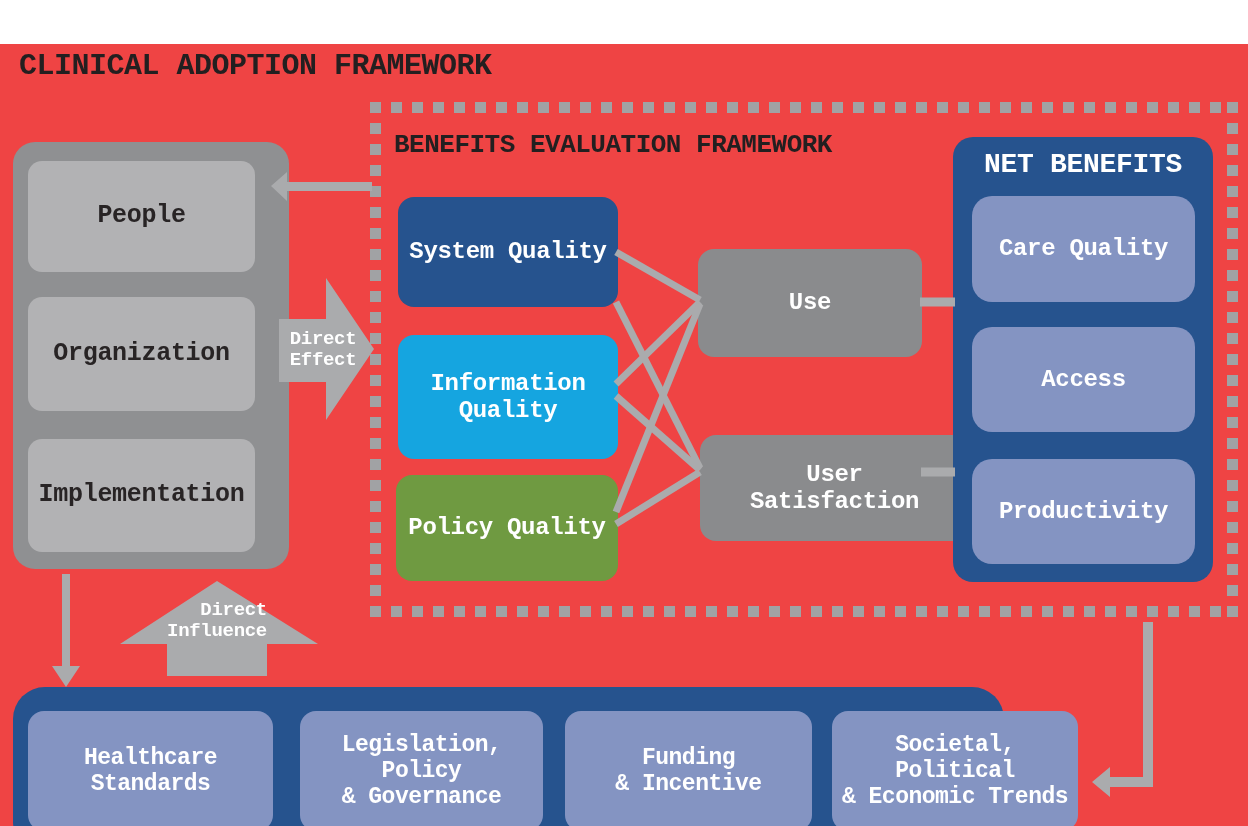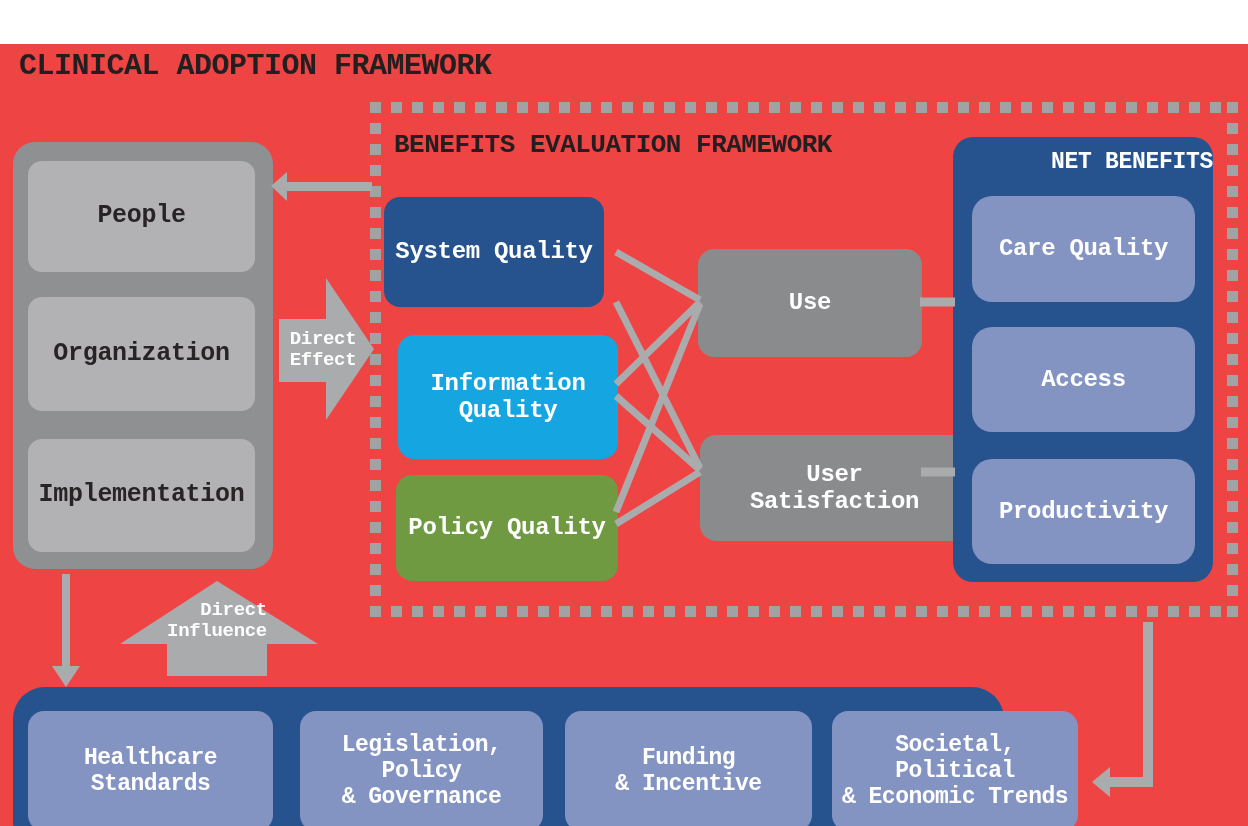--- a/index.html
+++ b/index.html
@@ -18,55 +18,55 @@
     position:absolute;left:19px;top:5px;font-size:30px;font-weight:bold;
     color:#231f20;letter-spacing:-0.5px;
   }
   .bef-title{
     position:absolute;left:394px;top:86px;font-size:26px;font-weight:bold;
     color:#231f20;letter-spacing:-0.5px;
   }
   
   .adoption{
     position:absolute;left:13px;top:98px;width:260px;height:427px;
-    background:#8f9092;border-radius:22px;
+    background:#8f9092;border-radius:22px;padding-left:16px;
   }
   .adoption .item{
     left:15px;width:227px;border-radius:14px;background:#b2b2b4;
     color:#282425;font-size:25px;
   }
   
   .bef-frame{
     position:absolute;left:370px;top:58px;width:868px;height:515px;
     background-image:
       repeating-linear-gradient(90deg,  #a1a2a4 0 11px, transparent 11px 21px),
       repeating-linear-gradient(90deg,  #a1a2a4 0 11px, transparent 11px 21px),
       repeating-linear-gradient(180deg, #a1a2a4 0 11px, transparent 11px 21px),
       repeating-linear-gradient(180deg, #a1a2a4 0 11px, transparent 11px 21px);
     background-size:100% 11px,100% 11px,11px 100%,11px 100%;
     background-position:left top,left bottom,left top,right top;
     background-repeat:no-repeat;
   }
   
   .q-box{width:220px;border-radius:16px;color:#ffffff;font-size:24px;}
-  .q-system{left:384px;top:153px;height:110px;background:#26538e;}
+  .q-system{left:398px;top:153px;height:110px;background:#26538e;}
   .q-info{left:398px;top:291px;height:124px;background:#15a5e0;}
   .q-service{left:396px;top:431px;width:222px;height:106px;background:#6f9a41;}
   
   .m-box{background:#8a8b8d;border-radius:16px;color:#ffffff;font-size:24px;}
   .m-use{left:698px;top:205px;width:224px;height:108px;}
   .m-satisfaction{left:700px;top:391px;width:269px;height:106px;}
   
   .nb-panel{
     position:absolute;left:953px;top:93px;width:260px;height:445px;
     background:#26538e;border-radius:20px;
   }
   .nb-title{
-    position:absolute;left:0;top:12px;width:100%;text-align:right;
-    color:#ffffff;font-size:23px;font-weight:bold;letter-spacing:-0.3px;
+    position:absolute;left:0;top:12px;width:100%;text-align:center;
+    color:#ffffff;font-size:28px;font-weight:bold;letter-spacing:-0.3px;
   }
   .nb-item{left:19px;width:223px;border-radius:20px;background:#8494c2;
     color:#ffffff;font-size:24px;}
   
   .env-bar{
     position:absolute;left:13px;top:643px;width:991px;height:168px;
     background:#26538e;border-radius:32px;
   }
   .env-item{top:24px;height:120px;border-radius:16px;background:#8494c2;
     color:#ffffff;font-size:23px;letter-spacing:-0.5px;}

